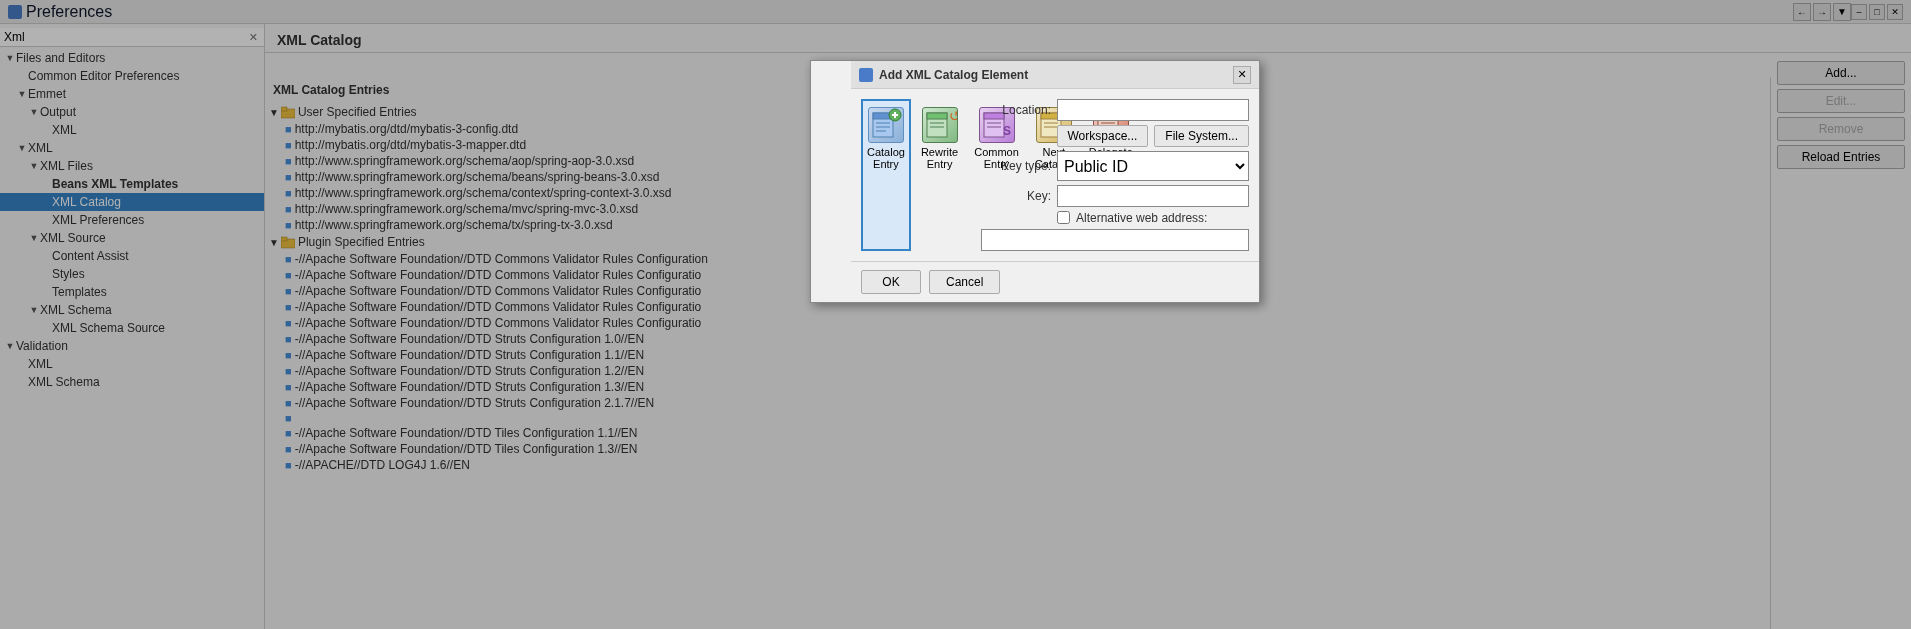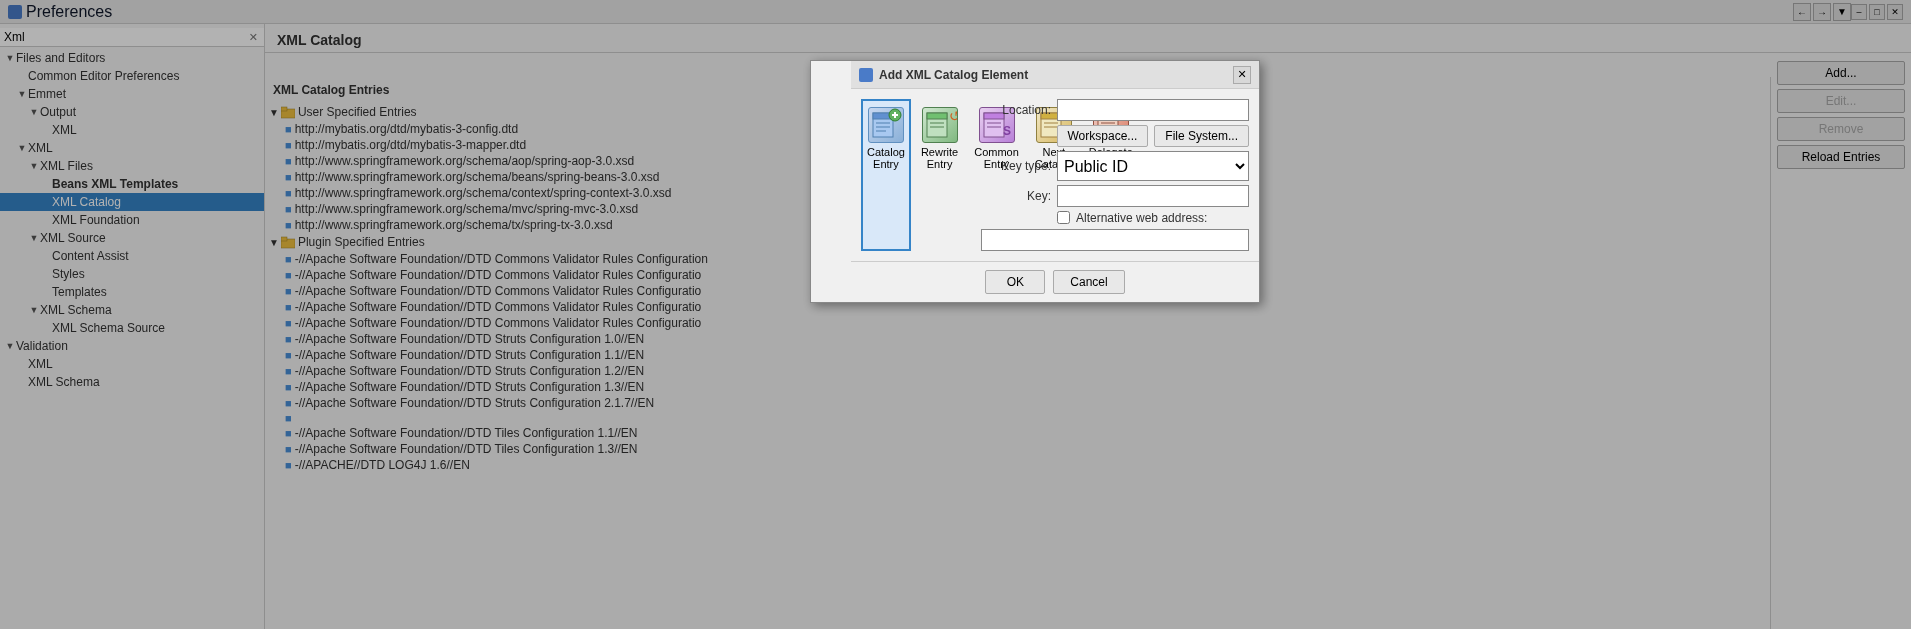--- a/index.html
+++ b/index.html
@@ -389,21 +389,21 @@
       height: 13px;
     }
     .form-checkbox-label {
       font-size: 12px;
       color: #333;
     }
 
     
     .modal-footer {
       display: flex;
-      justify-content: center;
+      justify-content: flex-start;
       gap: 8px;
       padding: 8px 10px;
       border-top: 1px solid #ccc;
     }
     .modal-footer-btn {
       padding: 4px 16px;
       font-size: 12px;
       border: 1px solid #aaa;
       background: #e8e8e8;
       cursor: pointer;
@@ -512,21 +512,21 @@
 
     <div class="tree-item selected">
       <span class="tree-indent" style="width:40px"></span>
       <span class="tree-arrow"></span>
       <span class="tree-label">XML Catalog</span>
     </div>
 
     <div class="tree-item">
       <span class="tree-indent" style="width:40px"></span>
       <span class="tree-arrow"></span>
-      <span class="tree-label">XML Foundation</span>
+      <span class="tree-label">XML Preferences</span>
     </div>
 
     <div class="tree-item">
       <span class="tree-indent" style="width:28px"></span>
       <span class="tree-arrow">▼</span>
       <span class="tree-label">XML Source</span>
     </div>
 
     <div class="tree-item">
       <span class="tree-indent" style="width:40px"></span>

